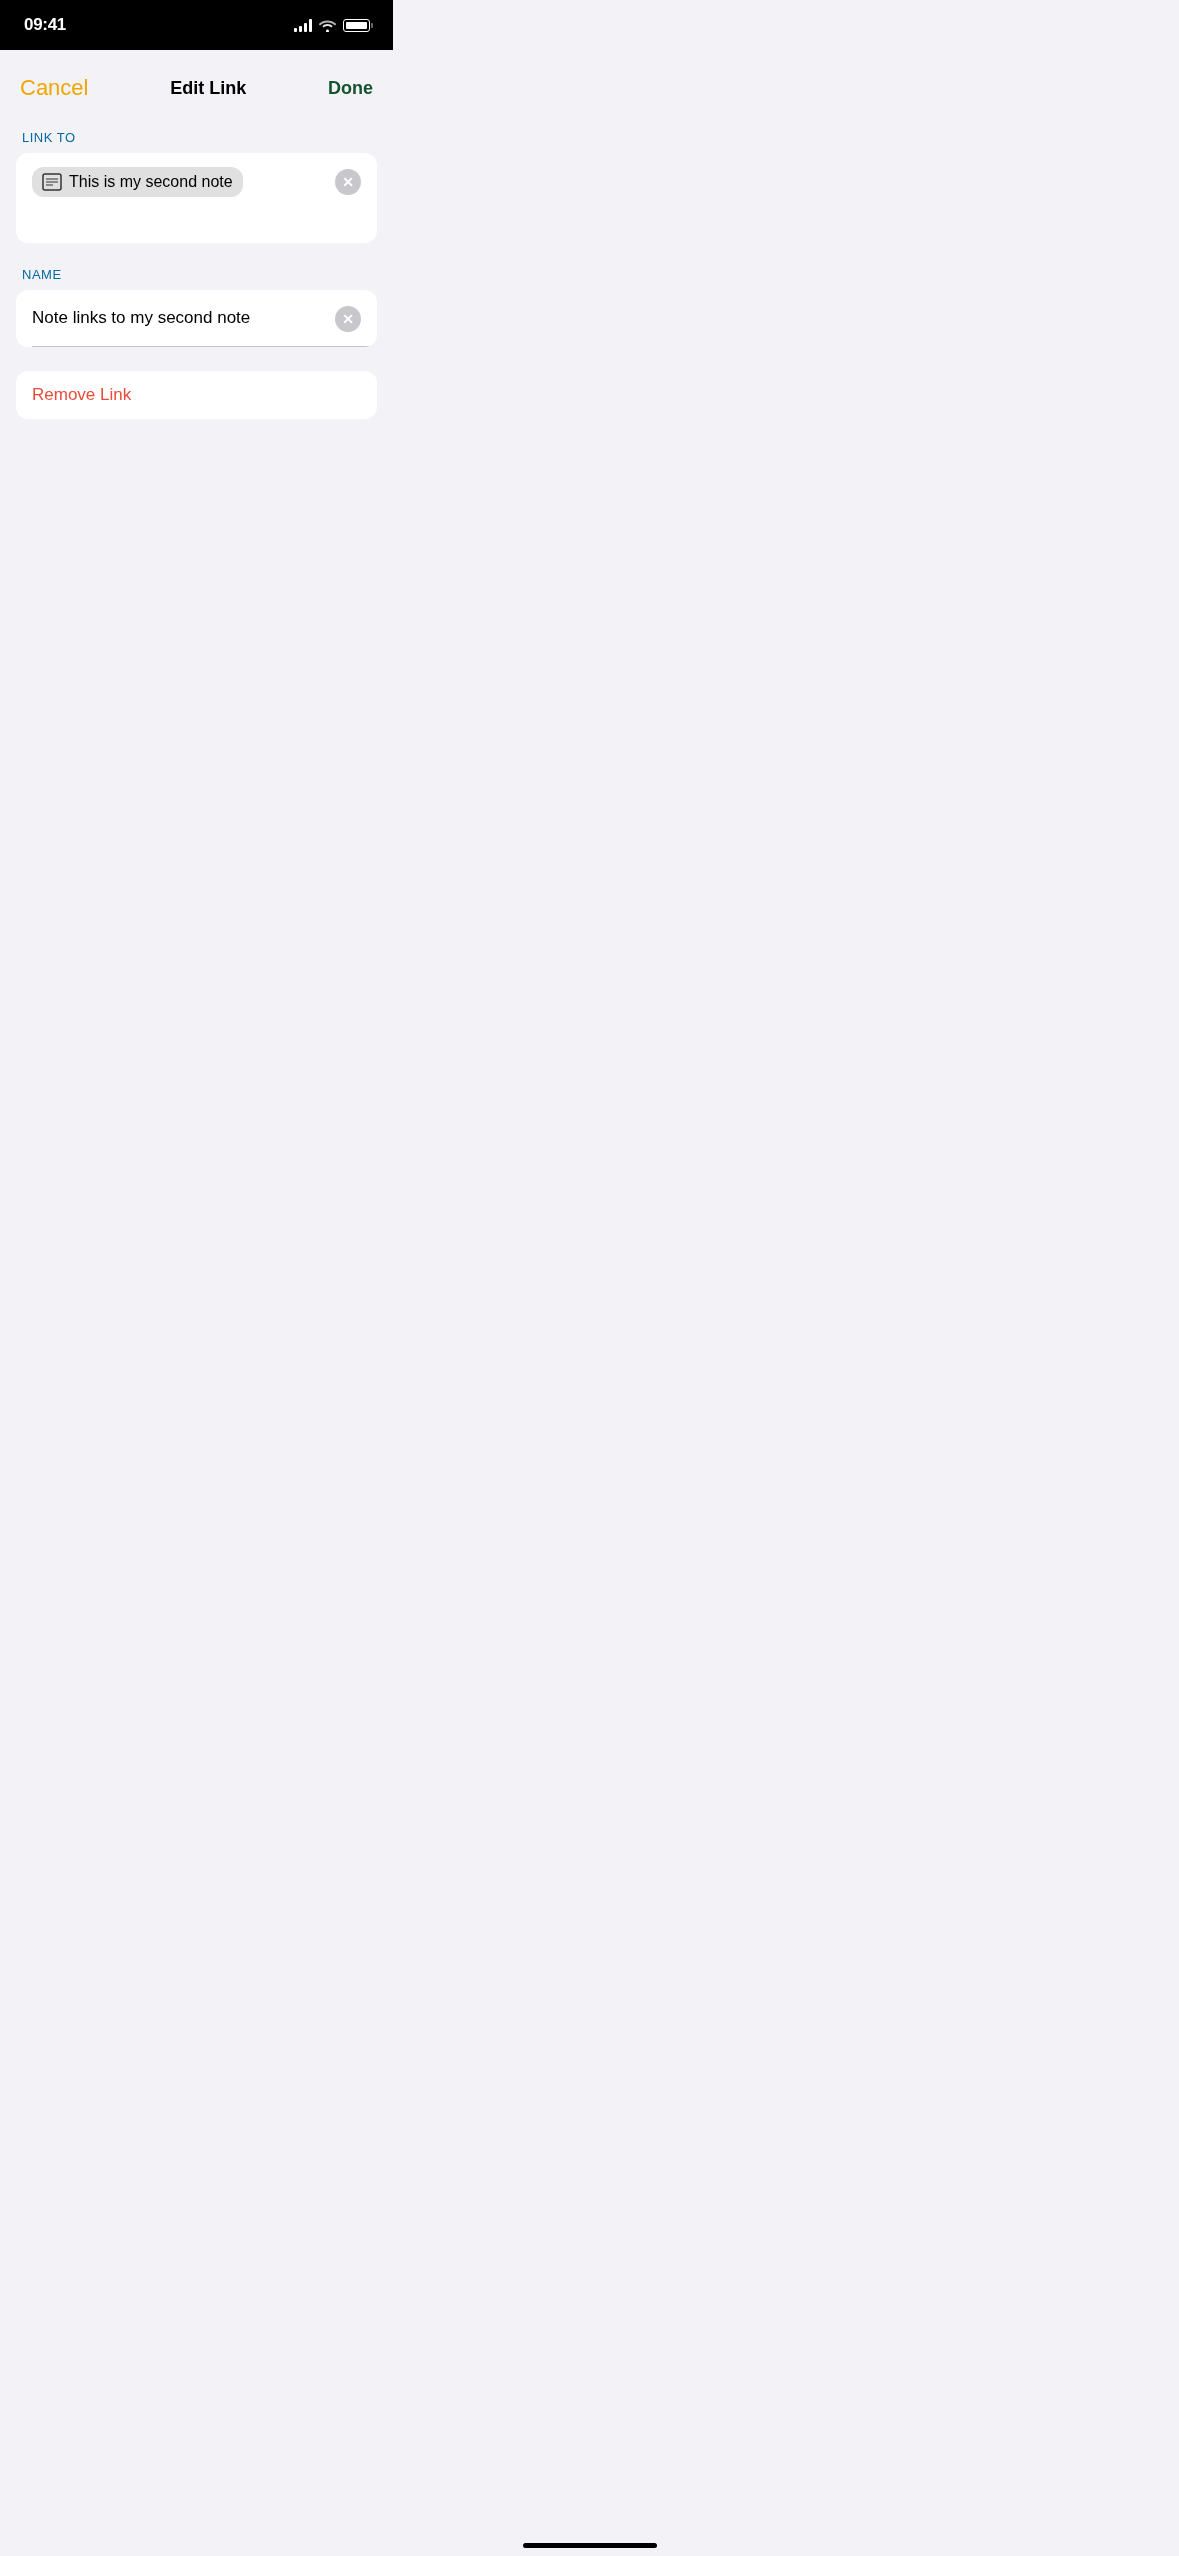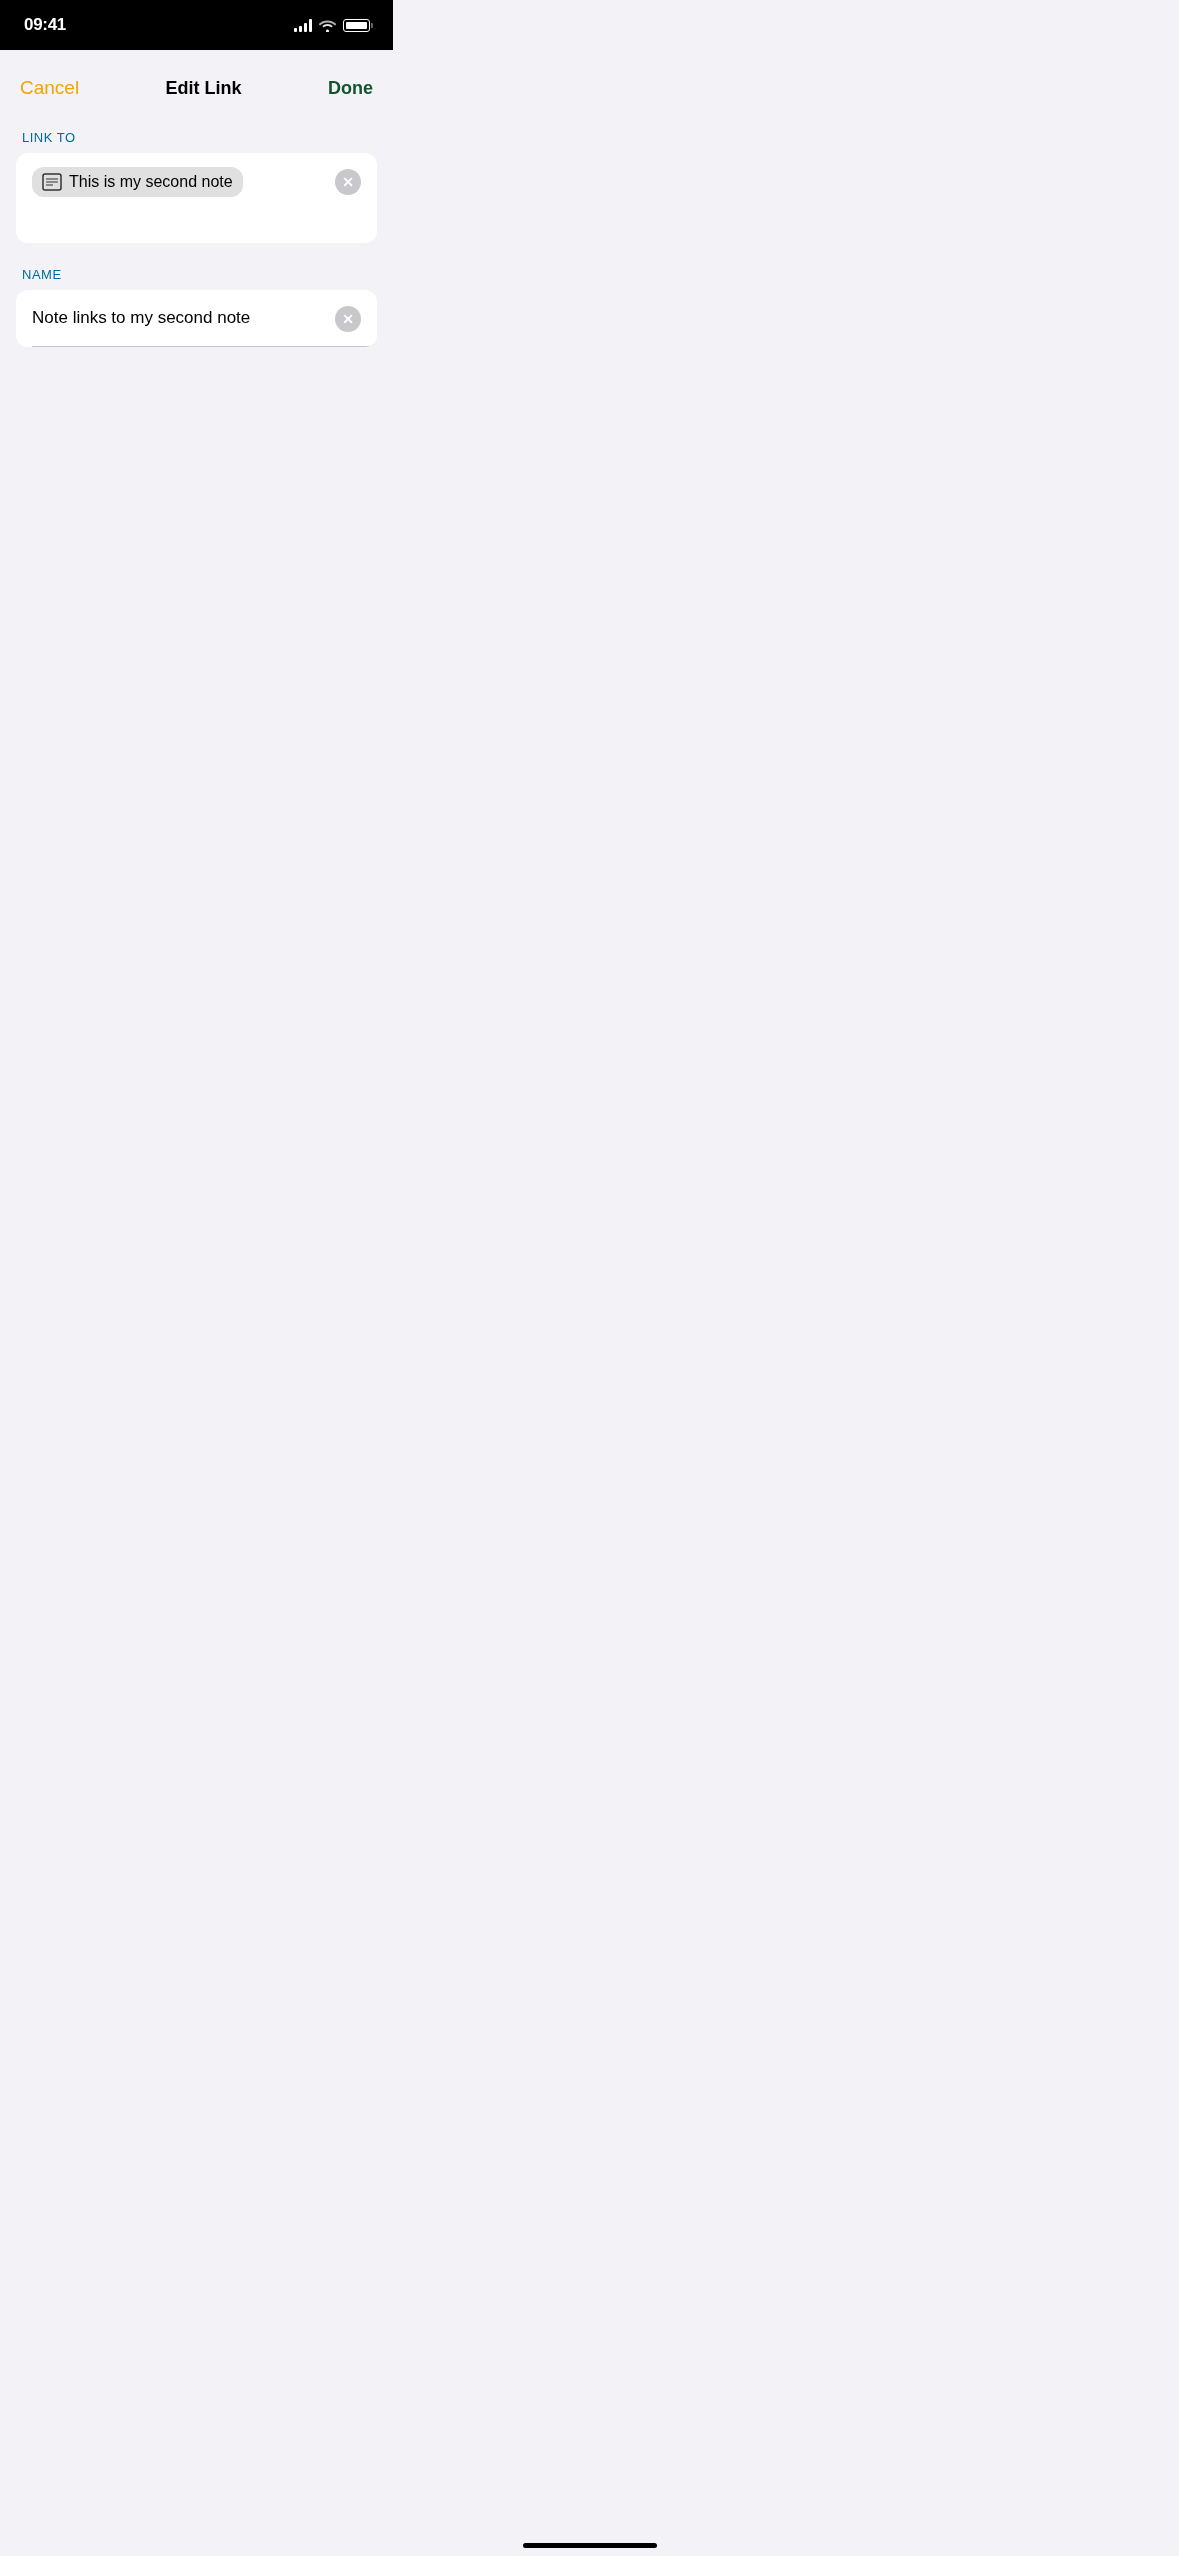--- a/index.html
+++ b/index.html
@@ -105,21 +105,21 @@
     .nav-bar {
       display: flex;
       align-items: center;
       justify-content: space-between;
       padding: 0 20px;
       height: 44px;
     }
 
     .nav-cancel {
       color: #f0a500;
-      font-size: 19px;
+      font-size: 22px;
       font-weight: 400;
       cursor: pointer;
       background: none;
       border: none;
     }
 
     .nav-title {
       font-size: 18px;
       font-weight: 700;
       color: #000;
@@ -354,16 +354,21 @@
   <div class="card name-card">
     <div class="name-row">
       <span class="name-input-text">Note links to my second note</span>
       <button class="clear-btn">
         <span class="clear-icon">✕</span>
       </button>
     </div>
     <div class="divider"></div>
   </div>
 
+  <div class="card">
+    <div class="remove-card">
+      <span class="remove-link-text">Remove Link</span>
+    </div>
+  </div>
 
 </div>
 
 <div class="home-indicator"></div>
 
 </body></html>

